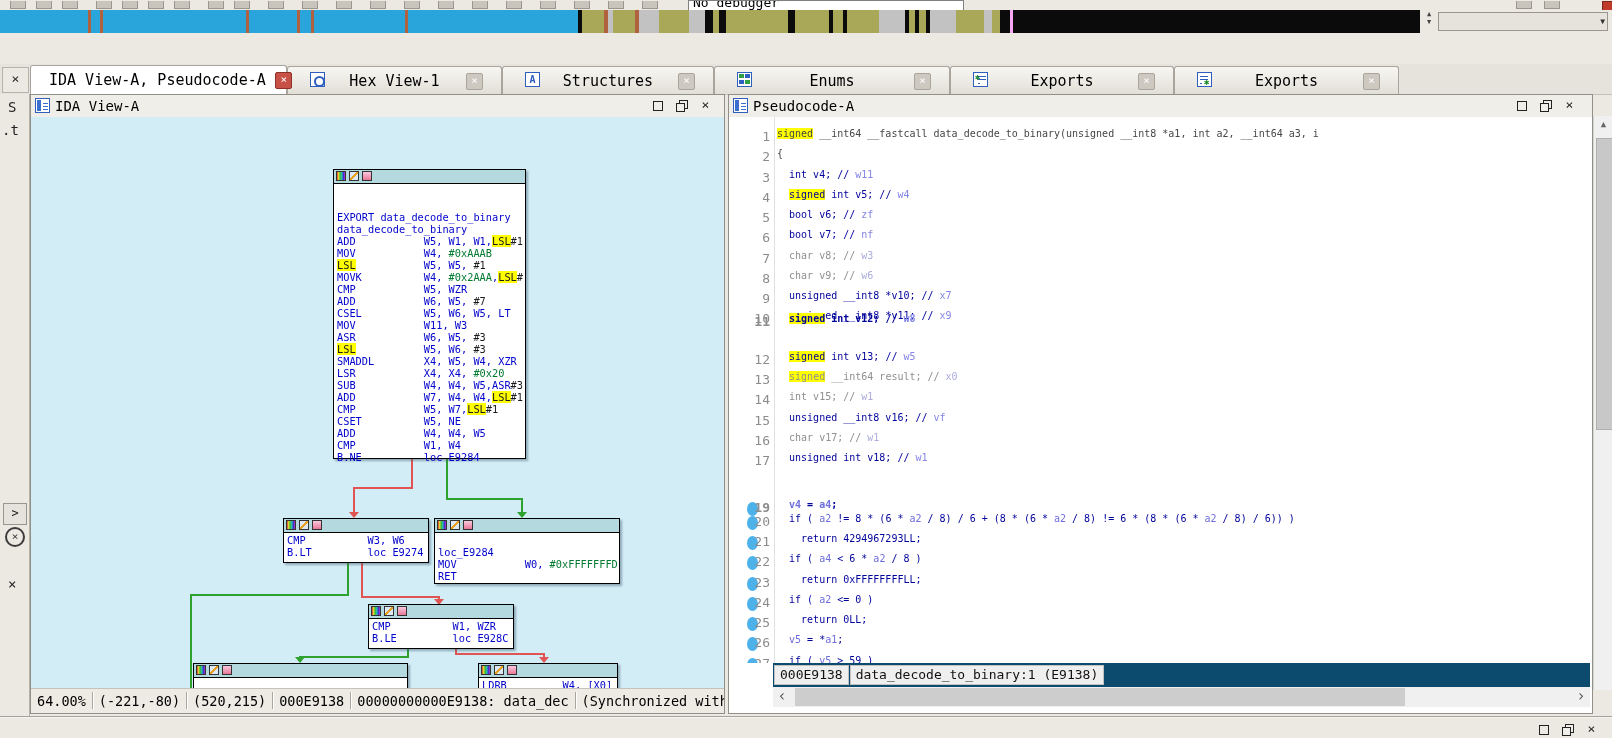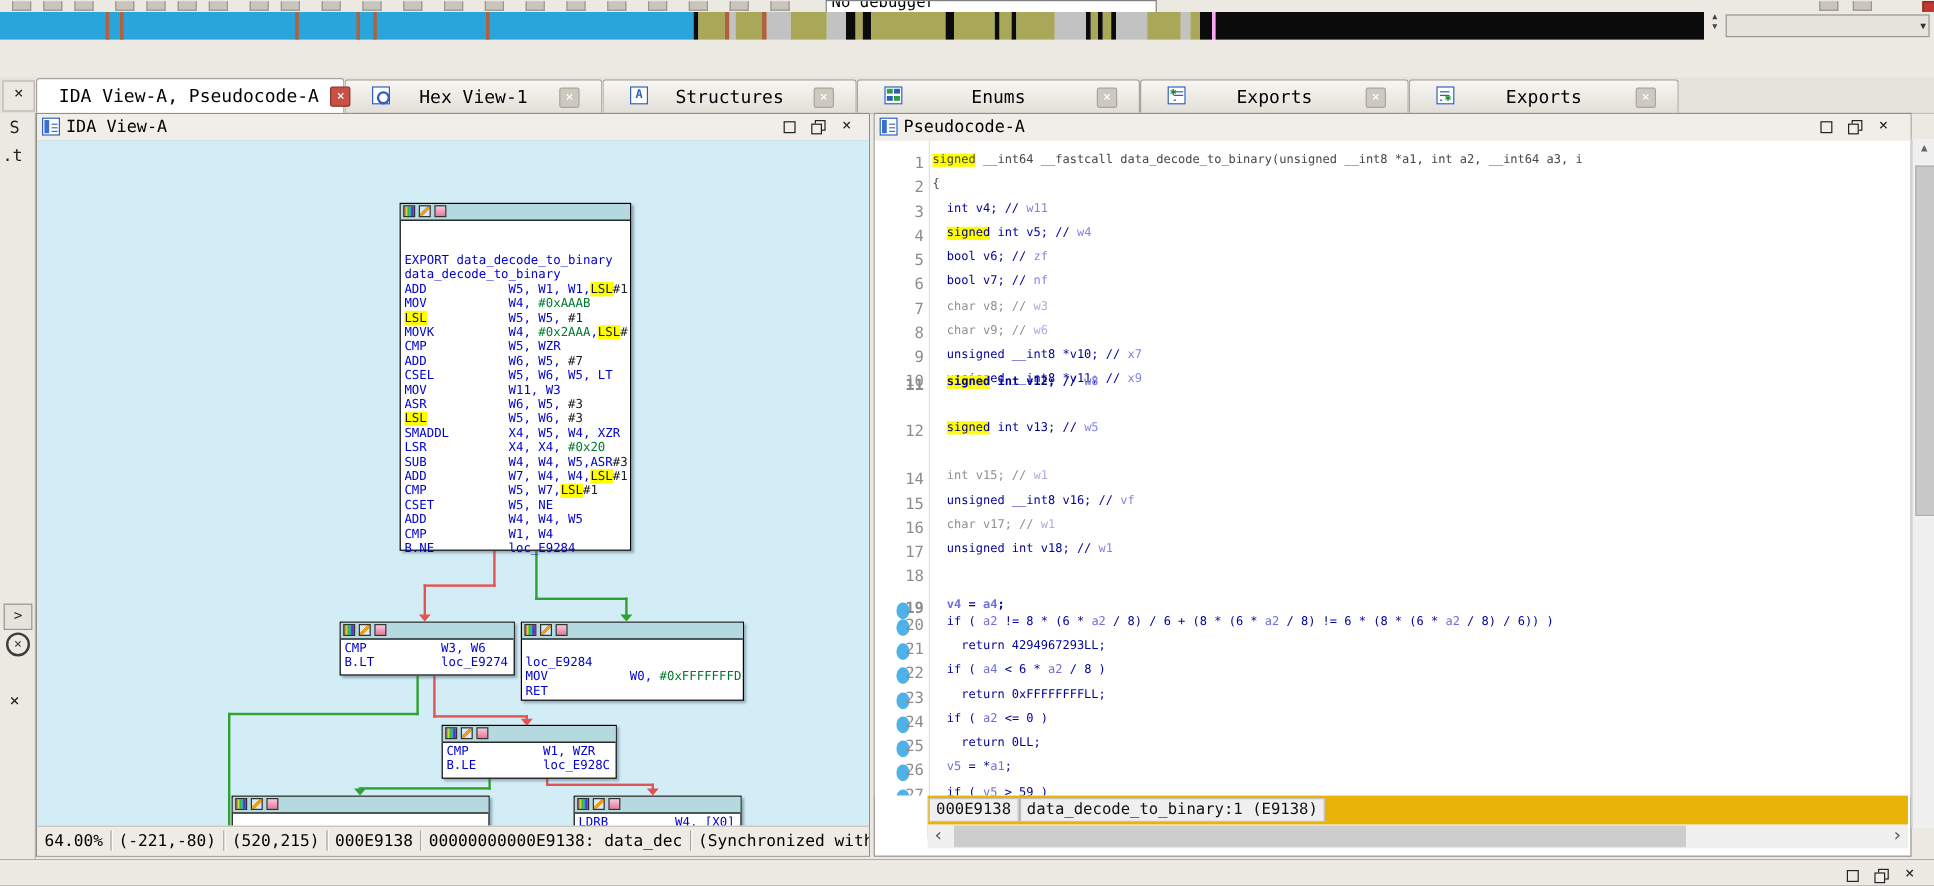--- a/index.html
+++ b/index.html
@@ -81,21 +81,21 @@
   .code-row{position:absolute;left:0;height:20px;width:100%;}
   .c-dot{position:absolute;left:18px;top:3px;width:11px;height:14px;border-radius:50%;background:var(--dotblue);}
   .c-num{position:absolute;left:0;top:1px;width:41px;text-align:right;font-size:13px;color:#8c8c8c;}
   .c-text{position:absolute;left:48px;top:0;font-size:10px;white-space:pre;}
   .tok-k{color:var(--navy);} .tok-v{color:var(--lav);} .tok-c{color:var(--lavc);}
   .tok-g{color:var(--gray);} .tok-cg{color:var(--grayc);} .tok-d{color:var(--dark);}
   .tok-hlk{background:var(--hly);color:var(--navy);}
   .tok-hlg{background:var(--hly);color:var(--gray);}
   .tok-hld{background:var(--hly);color:var(--dark);}
 
-  .p-footer{position:absolute;left:44px;top:568px;height:36px;right:2px;background:#eab308;}
+  .p-footer{position:absolute;left:44px;top:568px;height:36px;right:2px;background:#0c4a6e;}
   .pf-cell{display:inline-block;height:18px;margin:2px 0 0 1px;padding:0 5px;background:#efefef;border:1px solid #c2c2c2;
     font-size:13px;color:#111;line-height:18px;vertical-align:top;white-space:nowrap;}
   .hscroll{position:absolute;left:44px;right:2px;top:592px;height:20px;background:#f0f0f0;}
   .hs-btn{position:absolute;top:0;width:18px;height:20px;color:#555;font-size:15px;text-align:center;line-height:19px;}
   .hs-thumb{position:absolute;top:1px;height:18px;background:#cdcdcd;}
   .vscroll{position:absolute;left:1593px;top:116px;width:19px;height:574px;background:#f0f0f0;border-left:1px solid #d5d5d5;}
   .vs-btn{position:absolute;left:0;width:19px;height:17px;color:#666;font-size:9px;text-align:center;line-height:17px;}
   .vs-thumb{position:absolute;left:2px;width:15px;background:#c8c8c8;border:1px solid #b0b0b0;}
 
   
@@ -408,39 +408,39 @@
           <span class="c-text"><span class="tok-k">  unsigned __int8 *v11; // </span><span class="tok-c">x9</span></span>
         </div>
         <div class="code-row" style="top: 196px; font-weight: bold;">
           <span class="c-num">11</span>
           <span class="c-text"><span class="tok-k">  </span><span class="tok-hlk">signed</span><span class="tok-k"> int v12; // </span><span class="tok-c">w8</span></span>
         </div>
         <div class="code-row" style="top: 233.75px;">
           <span class="c-num">12</span>
           <span class="c-text"><span class="tok-k">  </span><span class="tok-hlk">signed</span><span class="tok-k"> int v13; // </span><span class="tok-c">w5</span></span>
         </div>
+        <div class="code-row" style="top: 254px;">
+          <span class="c-num">13</span>
+          <span class="c-text"><span class="tok-g">  </span><span class="tok-hlg">signed</span><span class="tok-g"> __int64 result; // </span><span class="tok-cg">x0</span></span>
+        </div>
         <div class="code-row" style="top: 274.25px;">
           <span class="c-num">14</span>
           <span class="c-text"><span class="tok-g">  int v15; // </span><span class="tok-cg">w1</span></span>
         </div>
         <div class="code-row" style="top: 294.5px;">
           <span class="c-num">15</span>
           <span class="c-text"><span class="tok-k">  unsigned __int8 v16; // </span><span class="tok-c">vf</span></span>
         </div>
         <div class="code-row" style="top: 314.75px;">
           <span class="c-num">16</span>
           <span class="c-text"><span class="tok-g">  char v17; // </span><span class="tok-cg">w1</span></span>
         </div>
         <div class="code-row" style="top: 335px;">
           <span class="c-num">17</span>
           <span class="c-text"><span class="tok-k">  unsigned int v18; // </span><span class="tok-c">w1</span></span>
-        </div>
-        <div class="code-row" style="top: 355.25px;">
-          <span class="c-num">18</span>
-          <span class="c-text"></span>
         </div>
         <div class="code-row" style="top: 382px; font-weight: bold;">
           <span class="c-dot"></span>
           <span class="c-num">19</span>
           <span class="c-text"><span class="tok-k">  </span><span class="tok-v">v4</span><span class="tok-k"> = </span><span class="tok-v">a4</span><span class="tok-k">;</span></span>
         </div>
         <div class="code-row" style="top: 395.75px;">
           <span class="c-dot"></span>
           <span class="c-num">20</span>
           <span class="c-text"><span class="tok-k">  if ( </span><span class="tok-v">a2</span><span class="tok-k"> != 8 * (6 * </span><span class="tok-v">a2</span><span class="tok-k"> / 8) / 6 + (8 * (6 * </span><span class="tok-v">a2</span><span class="tok-k"> / 8) != 6 * (8 * (6 * </span><span class="tok-v">a2</span><span class="tok-k"> / 8) / 6)) )</span></span>

